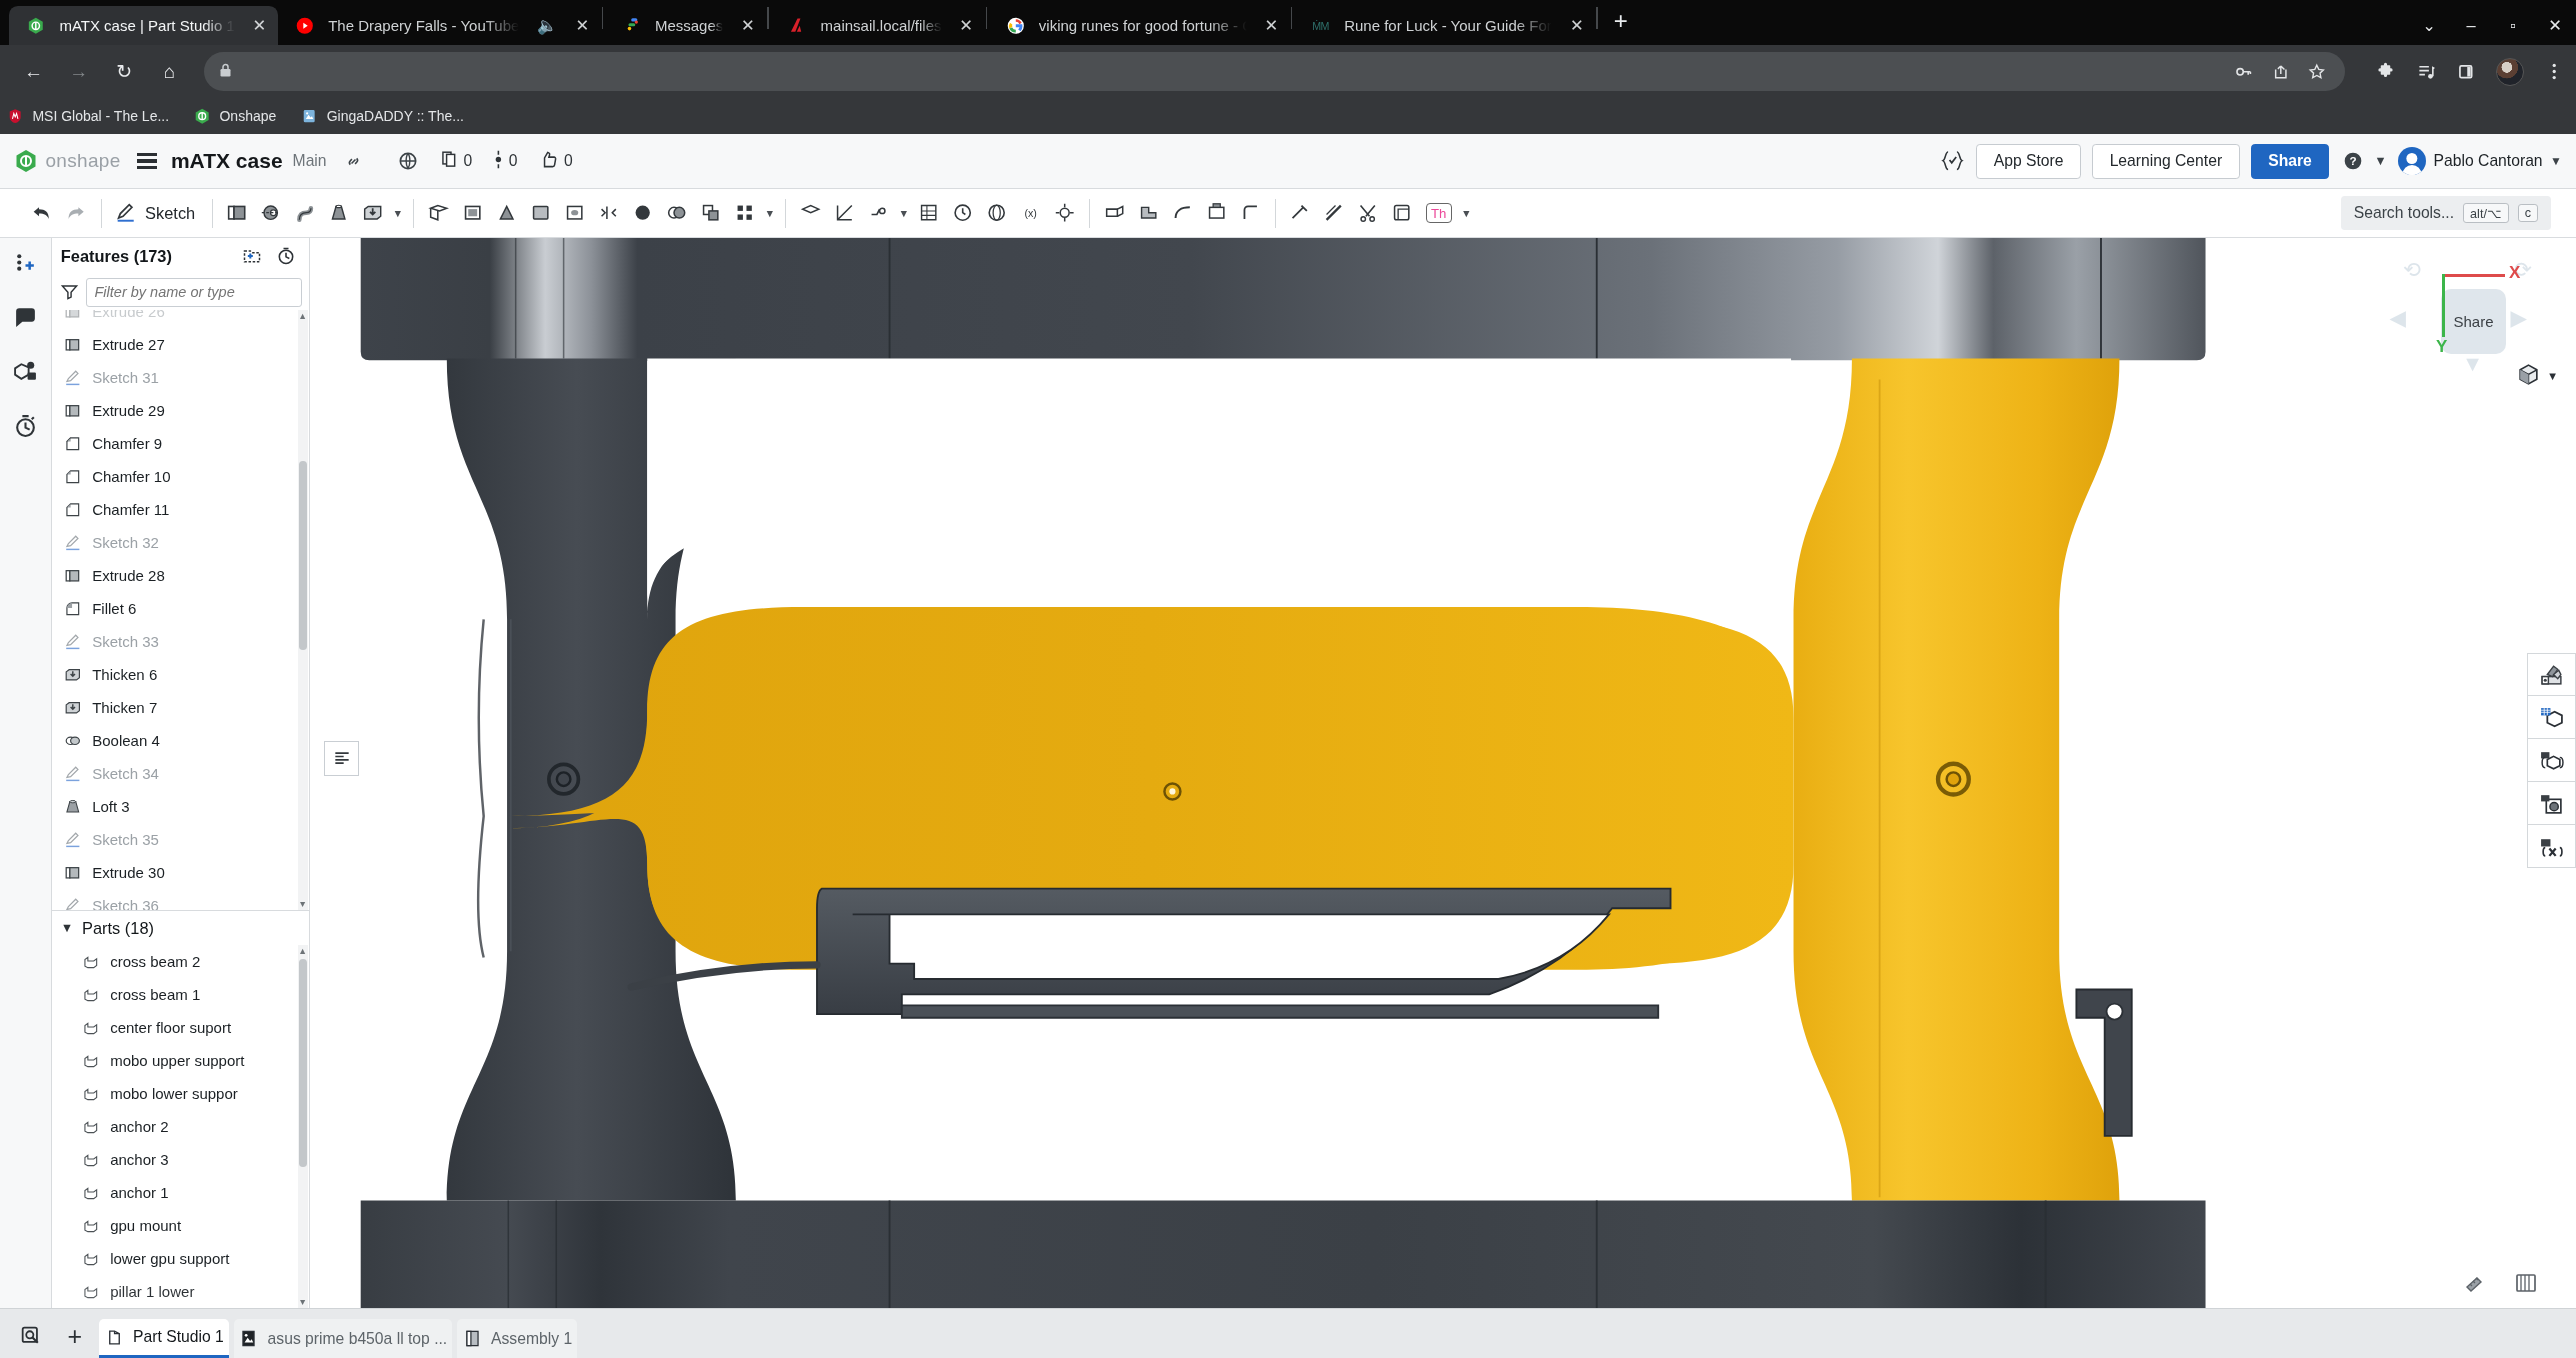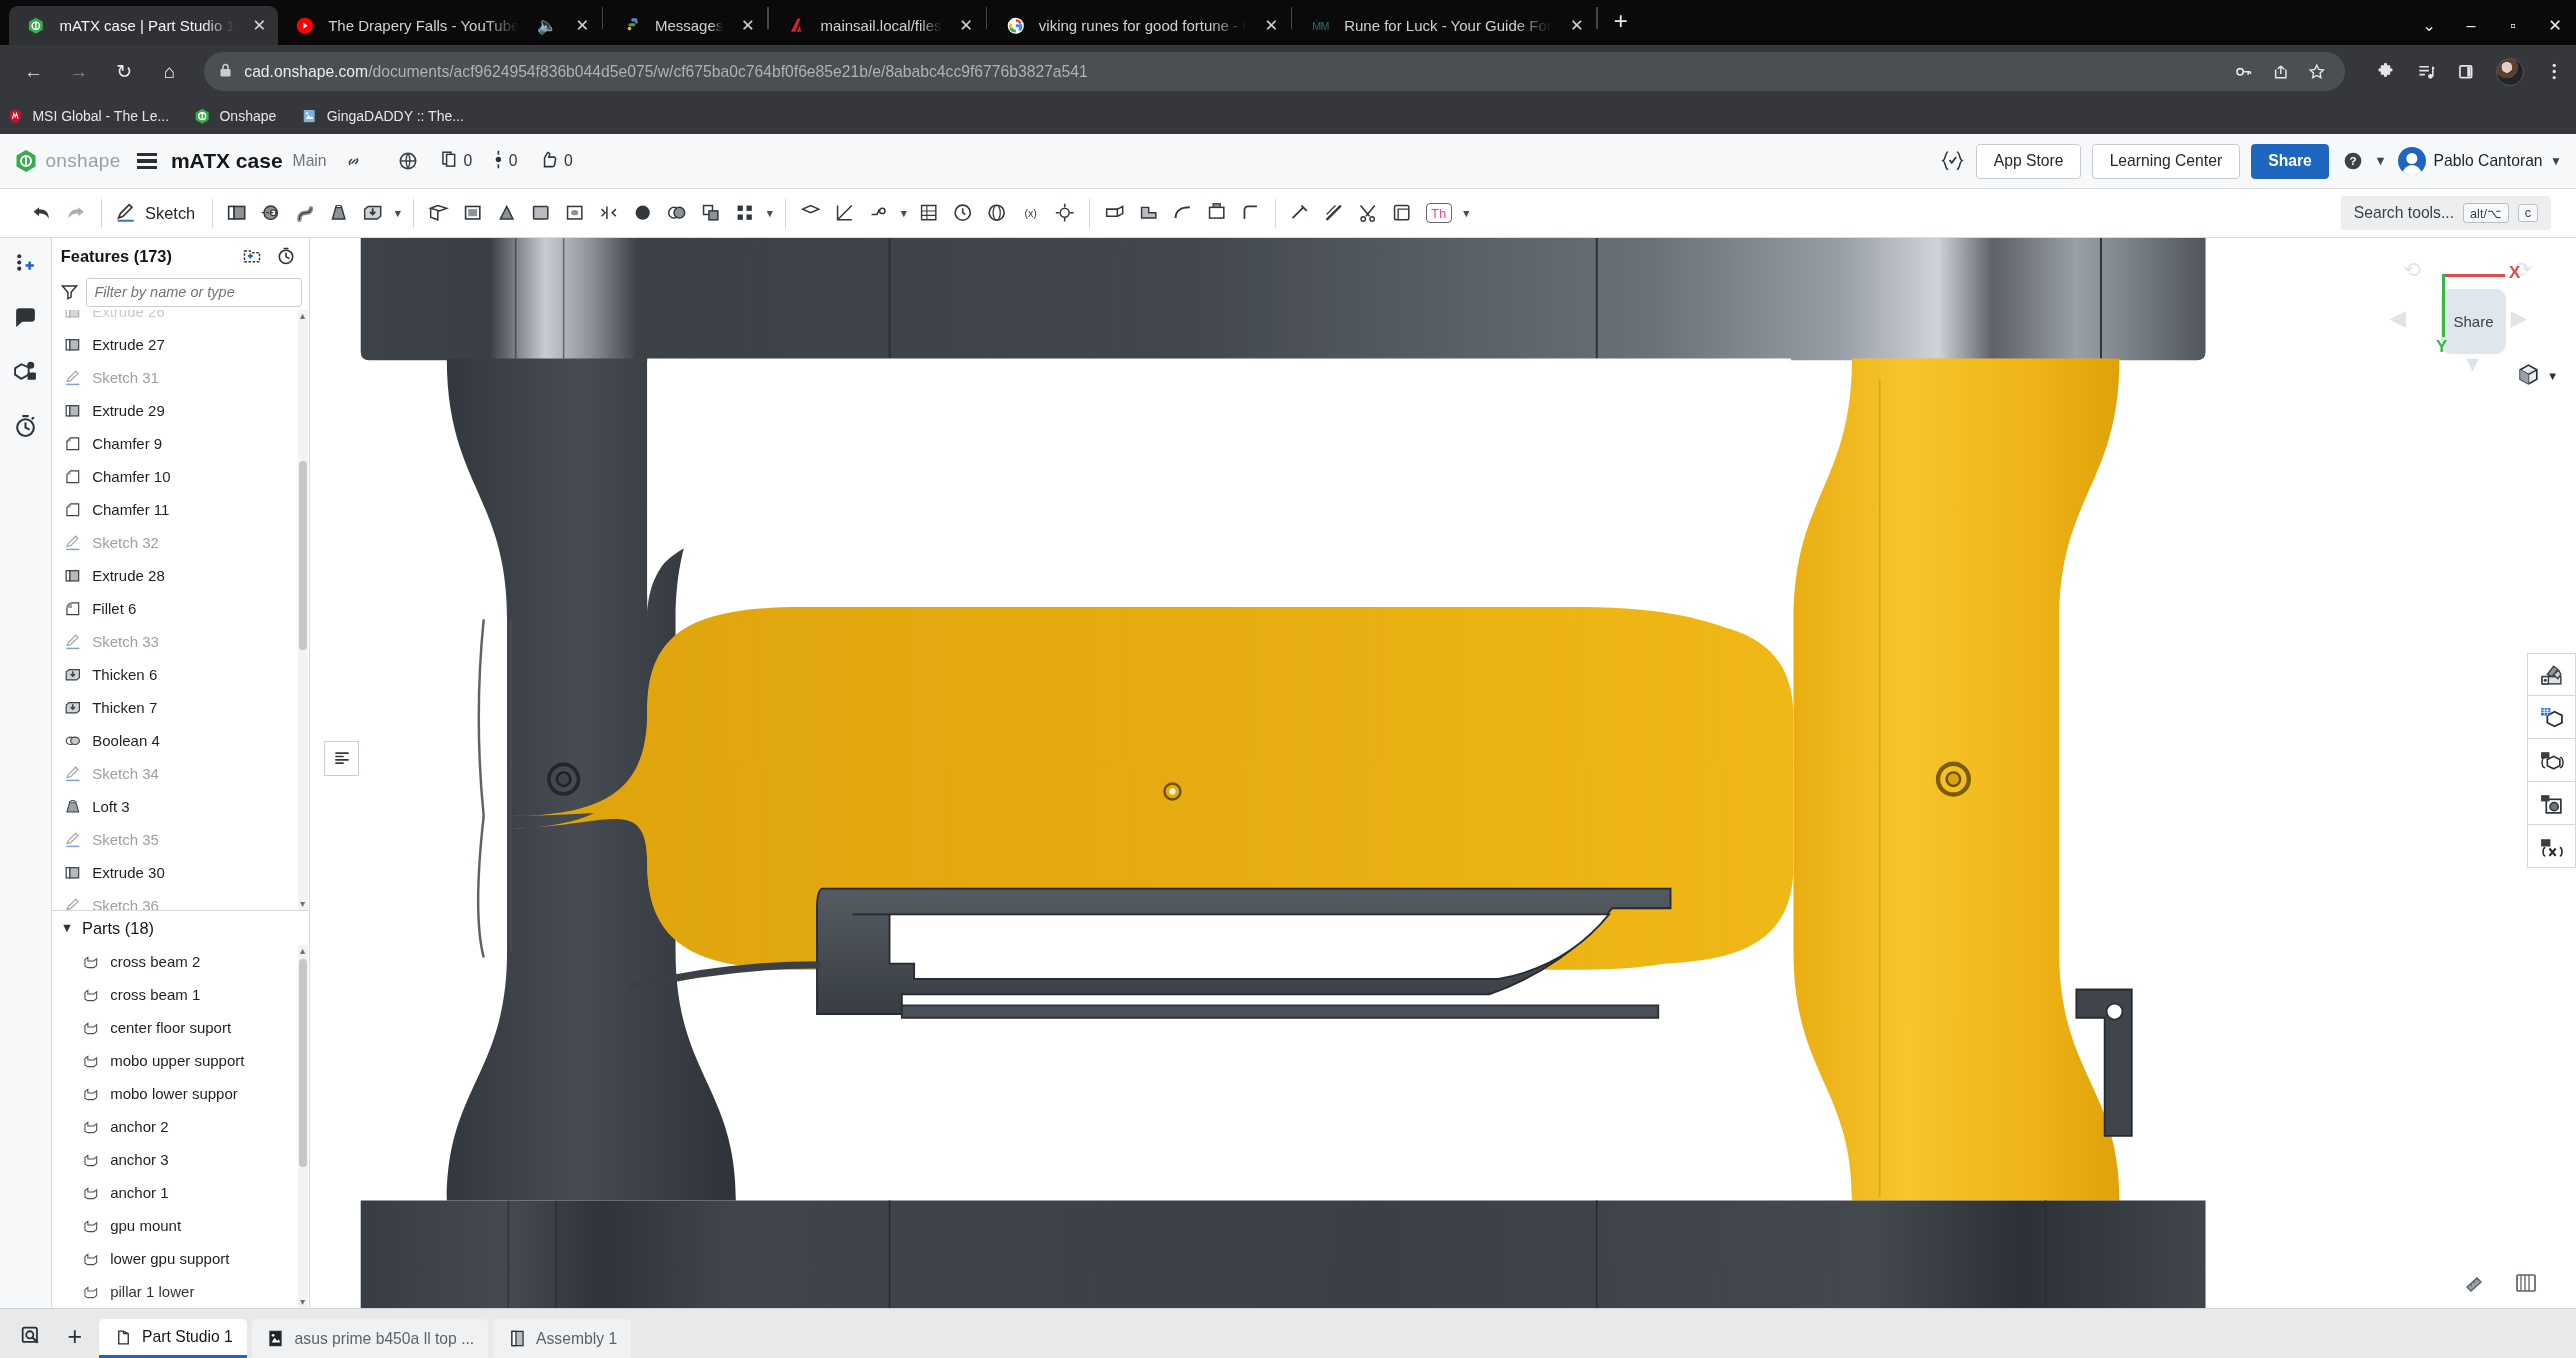--- a/index.html
+++ b/index.html
@@ -148,21 +148,21 @@
                     display:flex;align-items:center;justify-content:center; }
   .rightstack .rs:first-child { border-top:0.6px solid #d4d8db; }
 
   .canvas-bottom-icons { position:absolute; right:38px; bottom:11.3px; display:flex; gap:26.4px; align-items:center; }
 
   
   .bottombar { height:50px; background:#e7e9eb; border-top:0.6px solid #cfd3d6; display:flex; align-items:flex-end;
                padding-left:11.3px; gap:5px; flex:0 0 50px; }
   .bb-ic { width:39px;height:44px; display:flex;align-items:center;justify-content:center; color:#2b3034; }
   .btab { height:39px; background:#eff1f2; border-radius:5px 5px 0 0; display:flex; align-items:center; gap:8.8px;
-          padding:0 14px; font-size:15.7px; color:#5d6469; white-space:nowrap; }
+          padding:0 5px; font-size:15.7px; color:#5d6469; white-space:nowrap; }
   .btab.active { background:#fff; color:#14181b; border-bottom:3.1px solid #1f66c1; }
   .btab .bicon { width:20px;height:20px;display:flex;align-items:center;justify-content:center; }
 
   
   svg.model { position:absolute; left:0; top:0; width:100%; height:100%; }
 </style>
 </head>
 <body>
 
 <div id="browser">
@@ -258,21 +258,20 @@
     <div class="navbtn">↻</div>
     <div class="navbtn">⌂</div>
 
     <div class="omnibox">
       <span>
         <svg width="15" height="16.4" viewBox="0 0 24 26">
             <rect x="4" y="11" width="16" height="12" rx="2" fill="#c9cdd0"></rect>
             <path d="M8 11V8a4 4 0 0 1 8 0v3" fill="none" stroke="#c9cdd0" stroke-width="2.4"></path>
           </svg>
       </span>
-      <span class="urltext"><span>cad.onshape.com</span><span class="dim">/documents/acf9624954f836b044d5e075/w/cf675ba0c764bf0f6e85e21b/e/8ababc4cc9f6776b3827a541</span></span>
       <div class="omni-right" style="margin-left:auto">
         <span>
           <svg width="17.6" height="17.6" viewBox="0 0 24 24">
               <circle cx="7" cy="12" r="4.3" fill="none" stroke="#e3e5e7" stroke-width="2.2"></circle>
               <path d="M11 12h10M18 12v4M21 12v3" stroke="#e3e5e7" stroke-width="2.2" fill="none"></path>
             </svg>
         </span>
         <span>
           <svg width="17.6" height="17.6" viewBox="0 0 24 24">
               <path d="M5 9v11h14V9" fill="none" stroke="#e3e5e7" stroke-width="2"></path>

